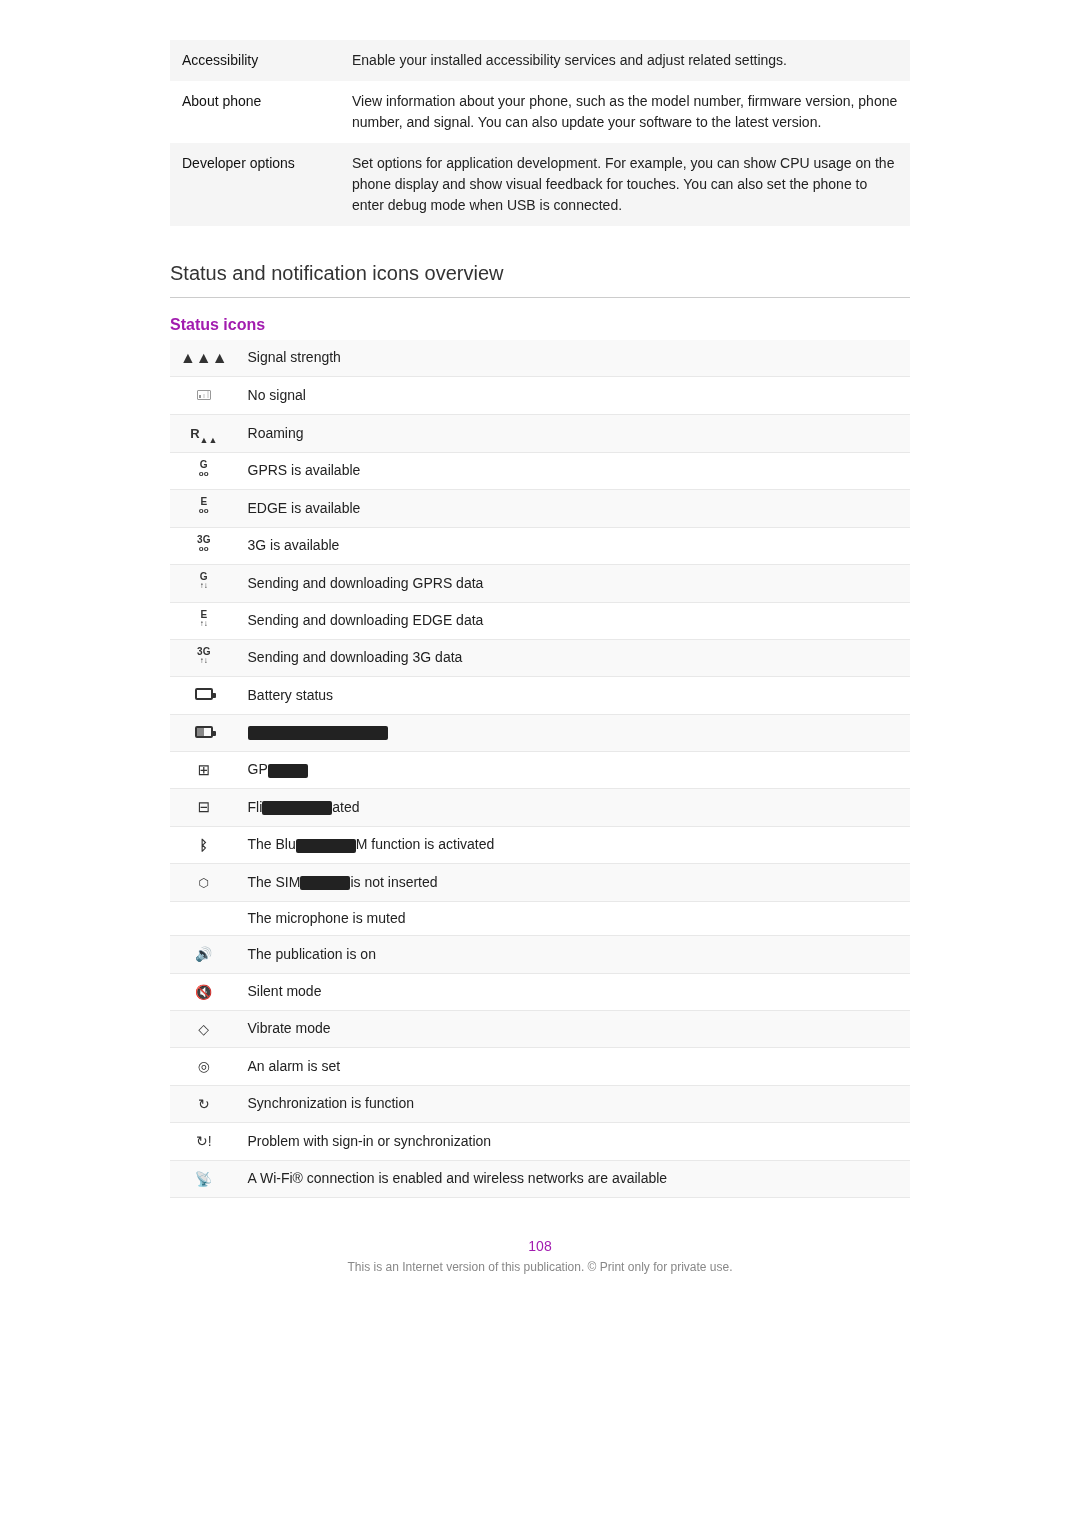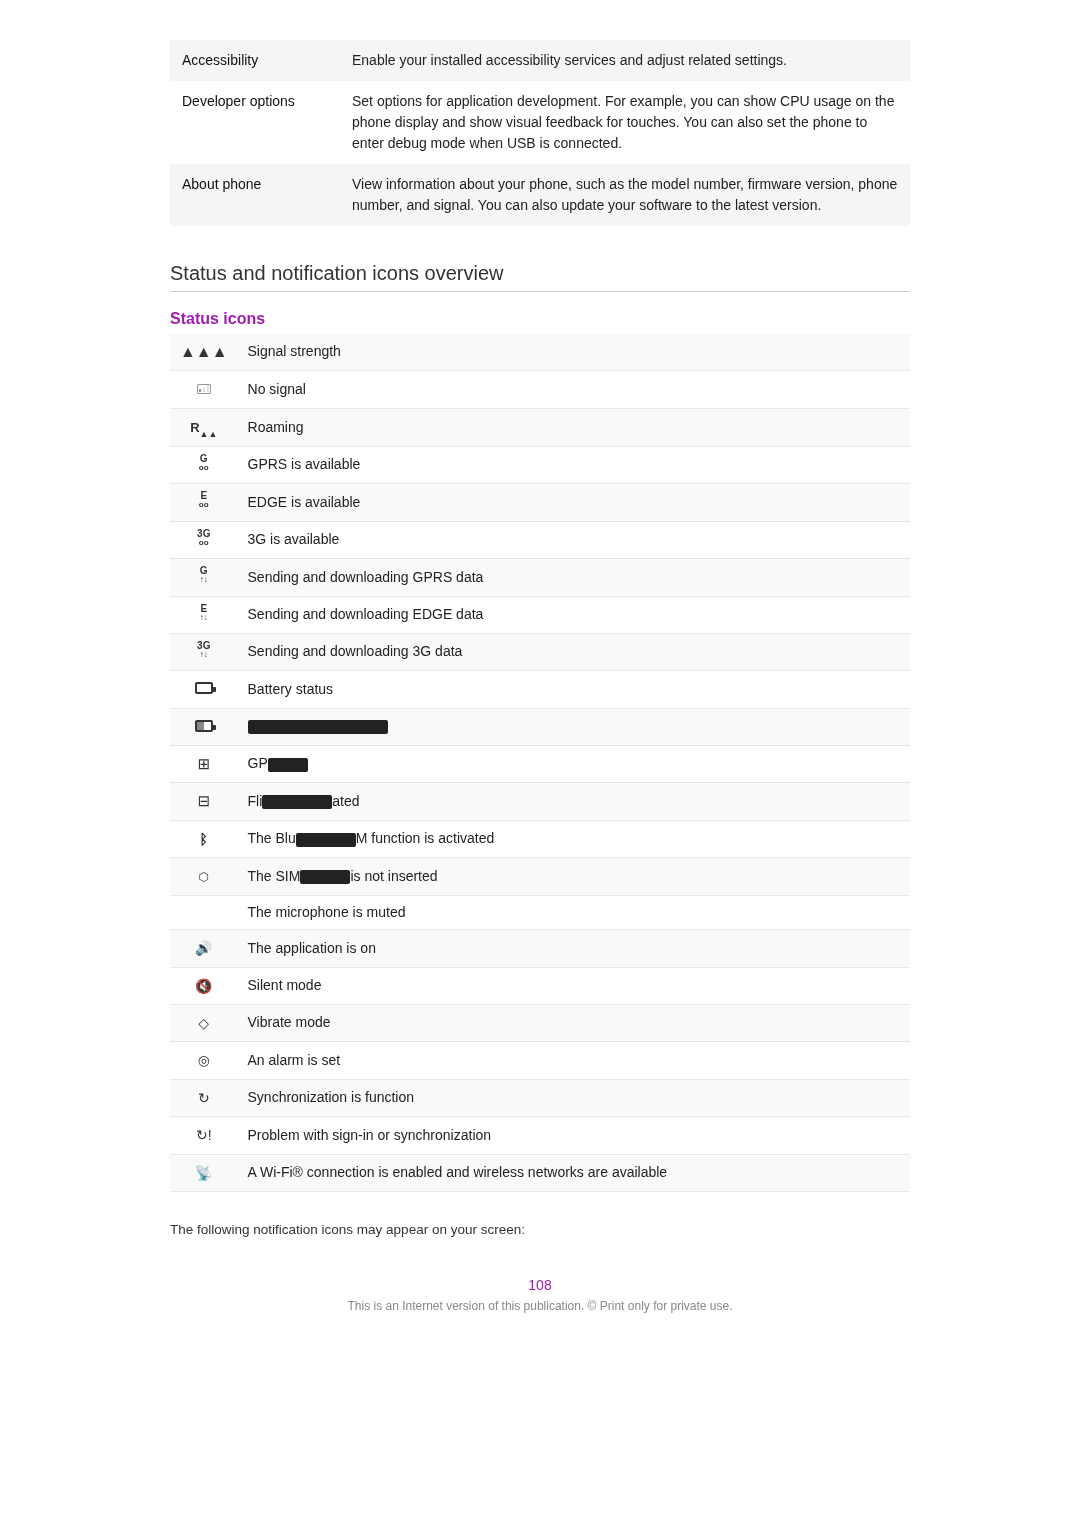--- a/index.html
+++ b/index.html
@@ -40,21 +40,21 @@
     .settings-table tr:nth-child(even) {
       background: #fff;
     }
 
     
     .section-heading {
       font-size: 20px;
       font-weight: normal;
       color: #333;
       border-bottom: 1px solid #ccc;
-      padding-bottom: 6px;
+      padding-bottom: 12px;
       margin-bottom: 18px;
     }
     .subsection-heading {
       font-size: 16px;
       font-weight: bold;
       color: #a21caf;
       margin-bottom: 6px;
     }
     .section-intro {
       font-size: 13.5px;
@@ -112,27 +112,27 @@
 
 <div class="page">
 
   <table class="settings-table">
     <tbody id="settings-tbody">
         <tr>
           <td>Accessibility</td>
           <td>Enable your installed accessibility services and adjust related settings.</td>
         </tr>
         <tr>
+          <td>About phone</td>
+          <td>View information about your phone, such as the model number, firmware version, phone number, and signal. You can also update your software to the latest version.</td>
+        </tr>
+        <tr>
           <td>Developer options</td>
           <td>Set options for application development. For example, you can show CPU usage on the phone display and show visual feedback for touches. You can also set the phone to enter debug mode when USB is connected.</td>
         </tr>
-        <tr>
-          <td>About phone</td>
-          <td>View information about your phone, such as the model number, firmware version, phone number, and signal. You can also update your software to the latest version.</td>
-        </tr>
       </tbody>
   </table>
 
   <h2 class="section-heading">Status and notification icons overview</h2>
 
   <h3 class="subsection-heading">Status icons</h3>
 
   <table class="icons-table">
     <tbody id="icons-tbody">
         <tr>
@@ -194,21 +194,21 @@
         <tr>
           <td><span style="font-size:12px;">⬡</span></td>
           <td>The SIM<span style="display:inline-block;background:#222;color:transparent;border-radius:2px;min-width:50px;height:1em;vertical-align:middle;">&nbsp;&nbsp;&nbsp;&nbsp;&nbsp;&nbsp;</span>is not inserted</td>
         </tr>
         <tr>
           <td></td>
           <td>The microphone is muted</td>
         </tr>
         <tr>
           <td><span style="font-size:14px;">🔊</span></td>
-          <td>The application is on</td>
+          <td>The publication is on</td>
         </tr>
         <tr>
           <td><span style="font-size:14px;">🔇</span></td>
           <td>Silent mode</td>
         </tr>
         <tr>
           <td><span style="font-size:14px;">◇</span></td>
           <td>Vibrate mode</td>
         </tr>
         <tr>
@@ -224,20 +224,19 @@
           <td>Problem with sign-in or synchronization</td>
         </tr>
         <tr>
           <td><span style="font-size:14px;">📡</span></td>
           <td>A Wi-Fi® connection is enabled and wireless networks are available</td>
         </tr>
       </tbody>
   </table>
 
   <div class="notification-section">
-    <p class="section-intro">The following notification icons may appear on your screen:</p>
   </div>
 
   <div class="footer">
     <div class="page-num">108</div>
     <div>This is an Internet version of this publication. © Print only for private use.</div>
   </div>
 </div>
 
 </body></html>

